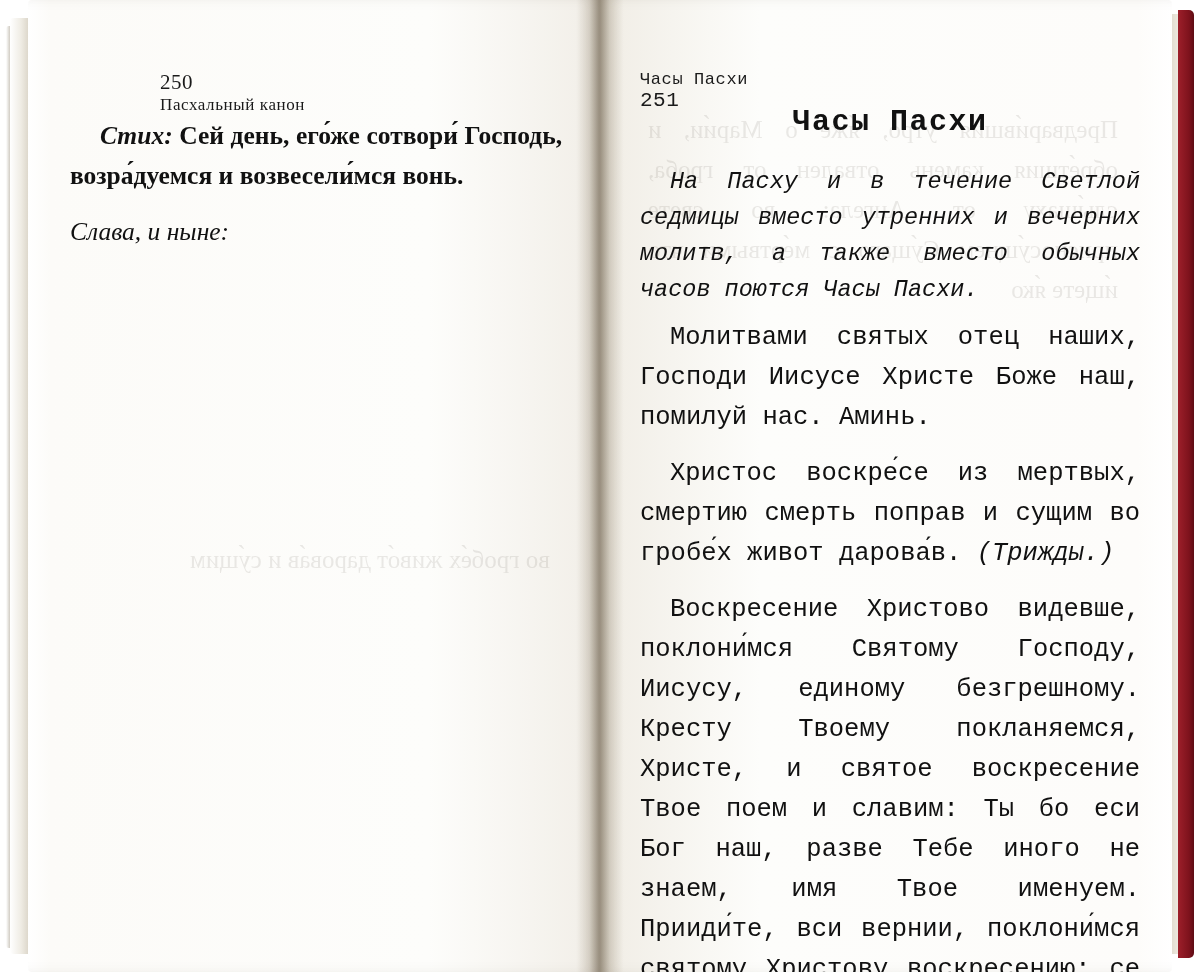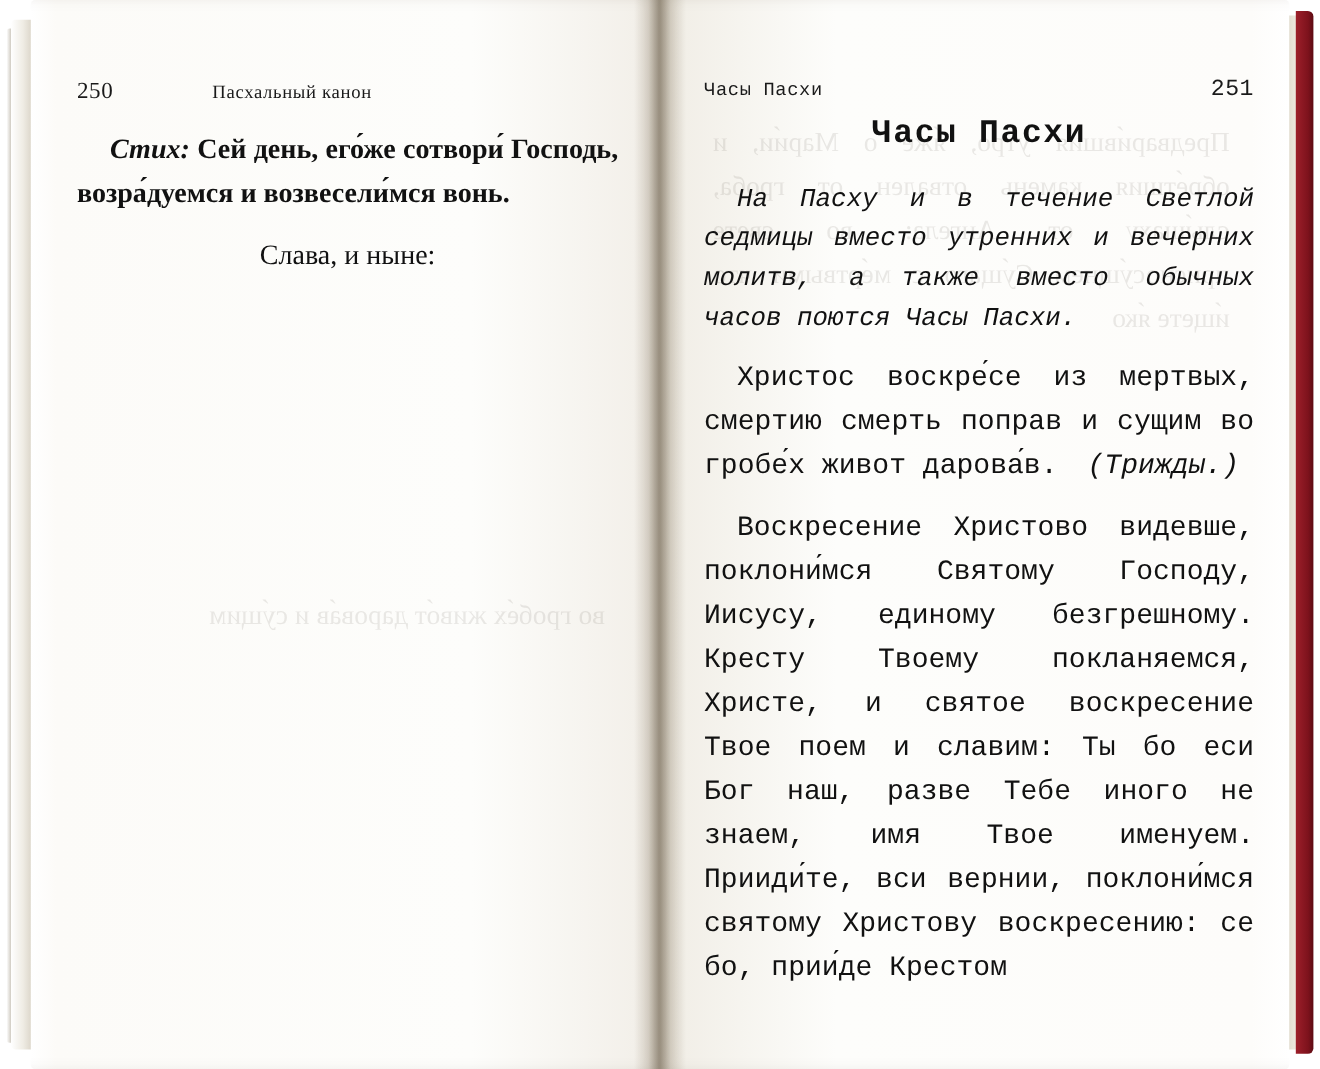--- a/index.html
+++ b/index.html
@@ -96,20 +96,21 @@
   .col-left  { left: 70px;  width: 492px; }
   .col-right { left: 640px; width: 500px; font-family: Liberation Mono, monospace; }
 
   .running {
     display: flex;
     align-items: baseline;
     font-size: 17px;
     letter-spacing: 0.6px;
     color: #1a1a1a;
     height: 26px;
+    flex-direction: column;
   }
   .running .folio {
     font-size: 21px;
     letter-spacing: 0.5px;
   }
   .running-left .title {
     margin-left: 90px;
   }
   .running-right {
     justify-content: space-between;
@@ -125,23 +126,23 @@
   .col-right .body {
     margin-top: 6px;
   }
   p {
     margin: 0 0 2px 0;
     text-align: justify;
     text-justify: inter-word;
   }
   p.indent { text-indent: 30px; }
   p.gap { margin-top: 16px; }
-  p.center { text-align: center; text-indent: 0; }
+  p.center { text-align: left; text-indent: 0; font-style: italic; }
   .bold { font-weight: bold; }
-  .ital { font-style: italic; margin-left: 12px; }
+  .ital { font-style: italic; }
   .chapter {
     text-align: center;
     font-weight: bold;
     font-size: 30px;
     letter-spacing: 1.5px;
     margin: 4px 0 22px 0;
   }
   .rubric {
     font-style: italic;
     font-size: 23.5px;
@@ -207,20 +208,21 @@
     <div class="running running-right">
       <span class="title">Часы Пасхи</span>
       <span class="folio">251</span>
     </div>
 
     <div class="body">
       <div class="chapter">Часы Пасхи</div>
 
       <p class="rubric">На Пасху и в течение Светлой седмицы вместо утренних и вечерних молитв, а также вместо обычных часов поются Часы Пасхи.</p>
 
+      <p class="indent">Молитвами святых отец наших, Господи Иисусе Христе Боже наш, помилуй нас. Аминь.</p>
 
       <p class="gap indent">
         <span>Христос воскре́се из мертвых, смертию смерть поправ и сущим во гробе́х живот дарова́в.</span>
         <span class="ital">(Трижды.)</span>
       </p>
 
       <p class="gap indent">Воскресение Христово видевше, поклони́мся Святому Господу, Иисусу, единому безгрешному. Кресту Твоему покланяемся, Христе, и святое воскресение Твое поем и славим: Ты бо еси Бог наш, разве Тебе иного не знаем, имя Твое именуем. Прииди́те, вси вернии, поклони́мся святому Христову воскресению: се бо, прии́де Крестом</p>
     </div>
   </div>
 

